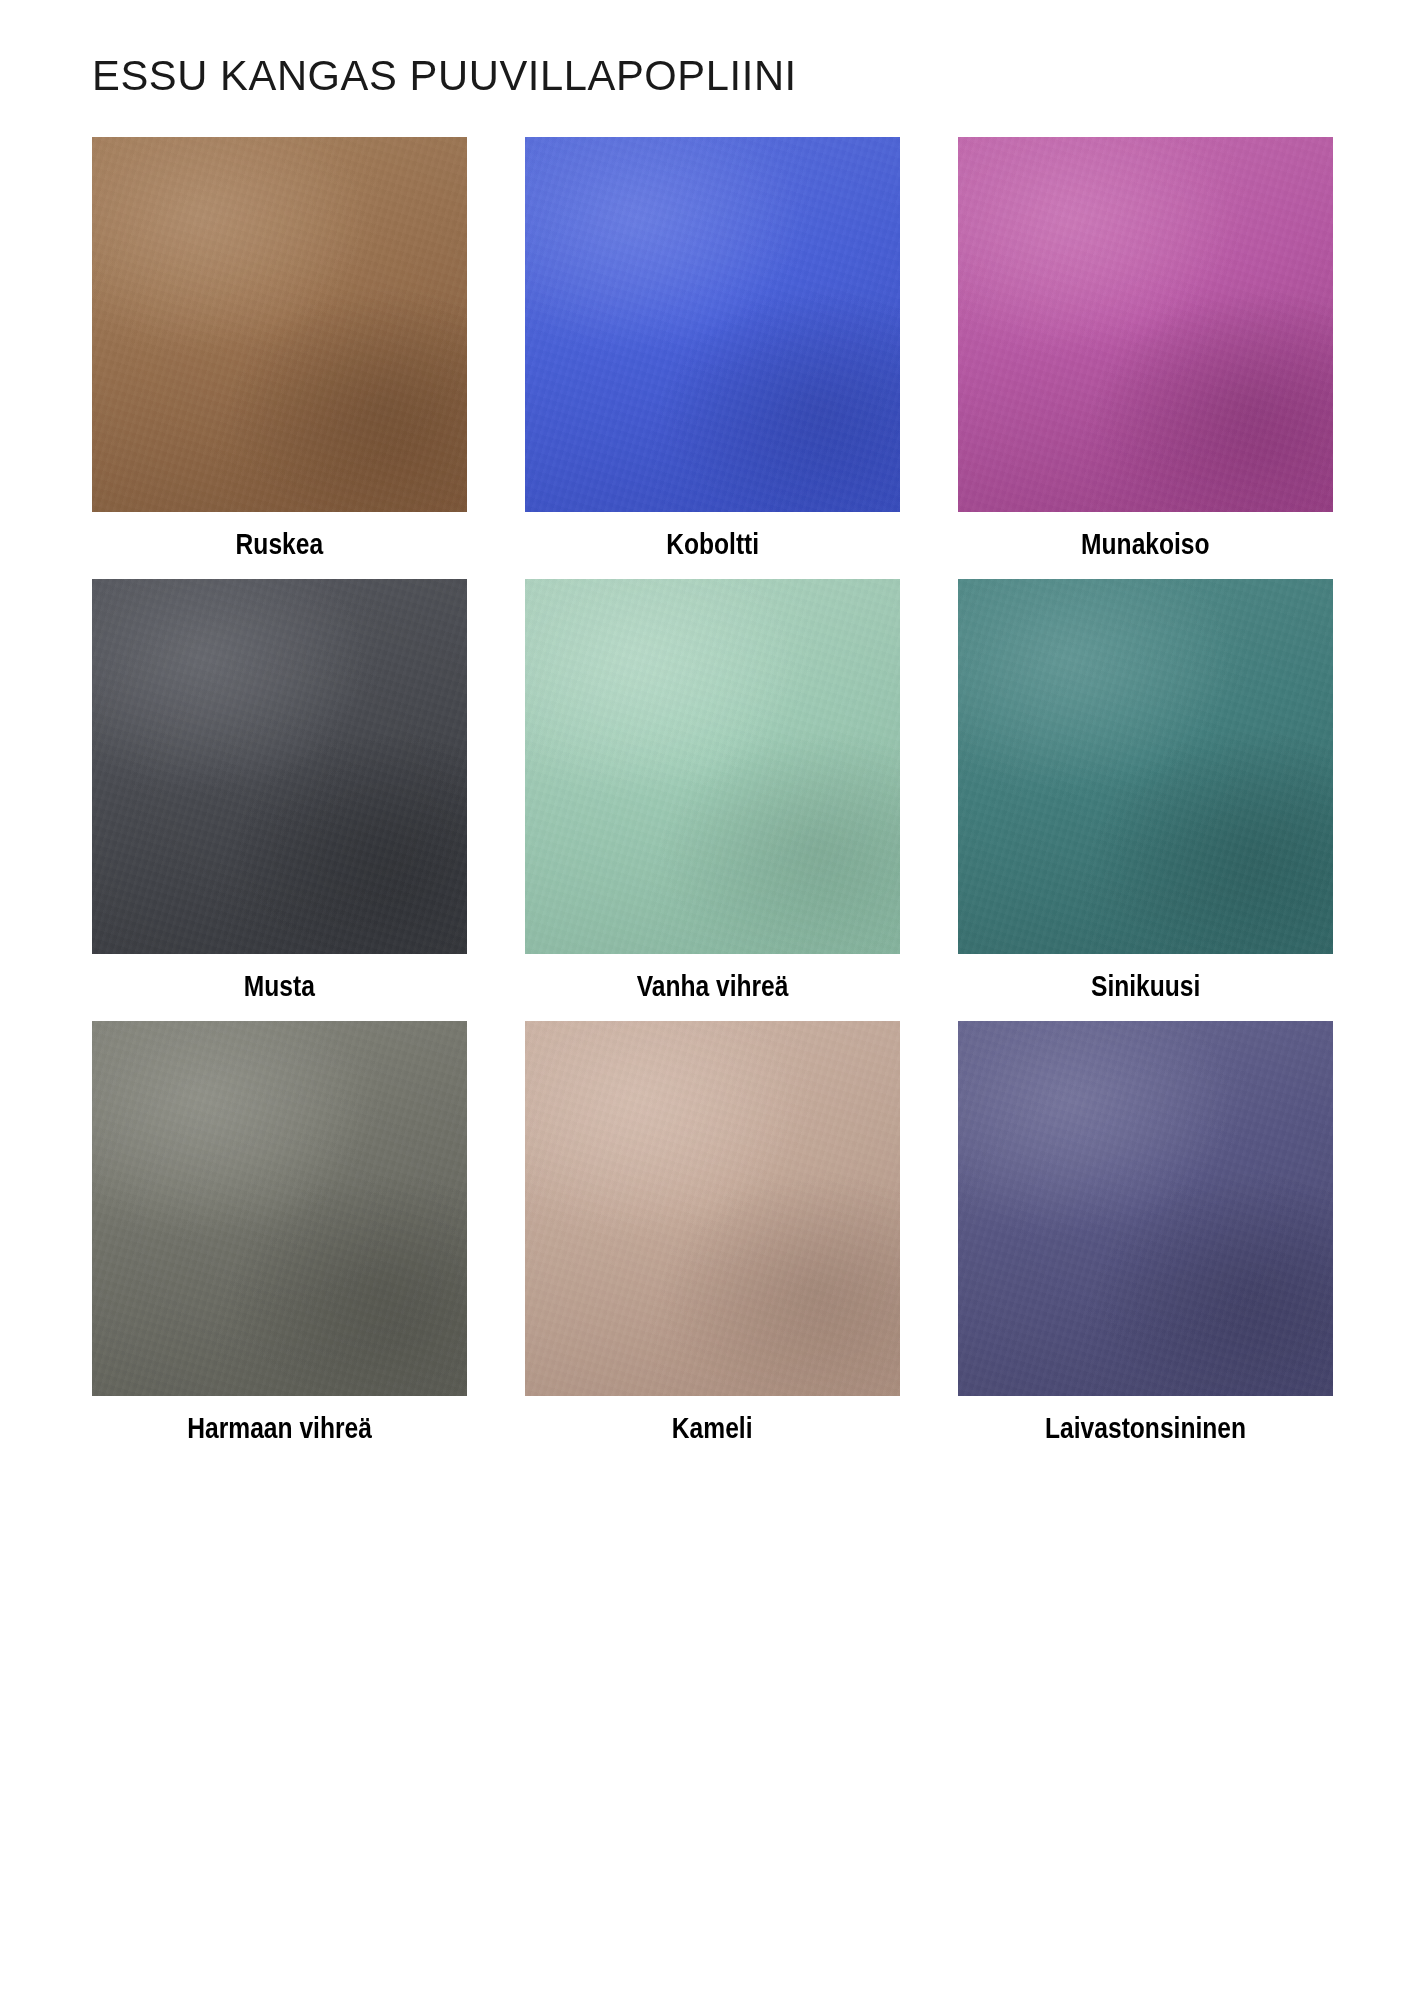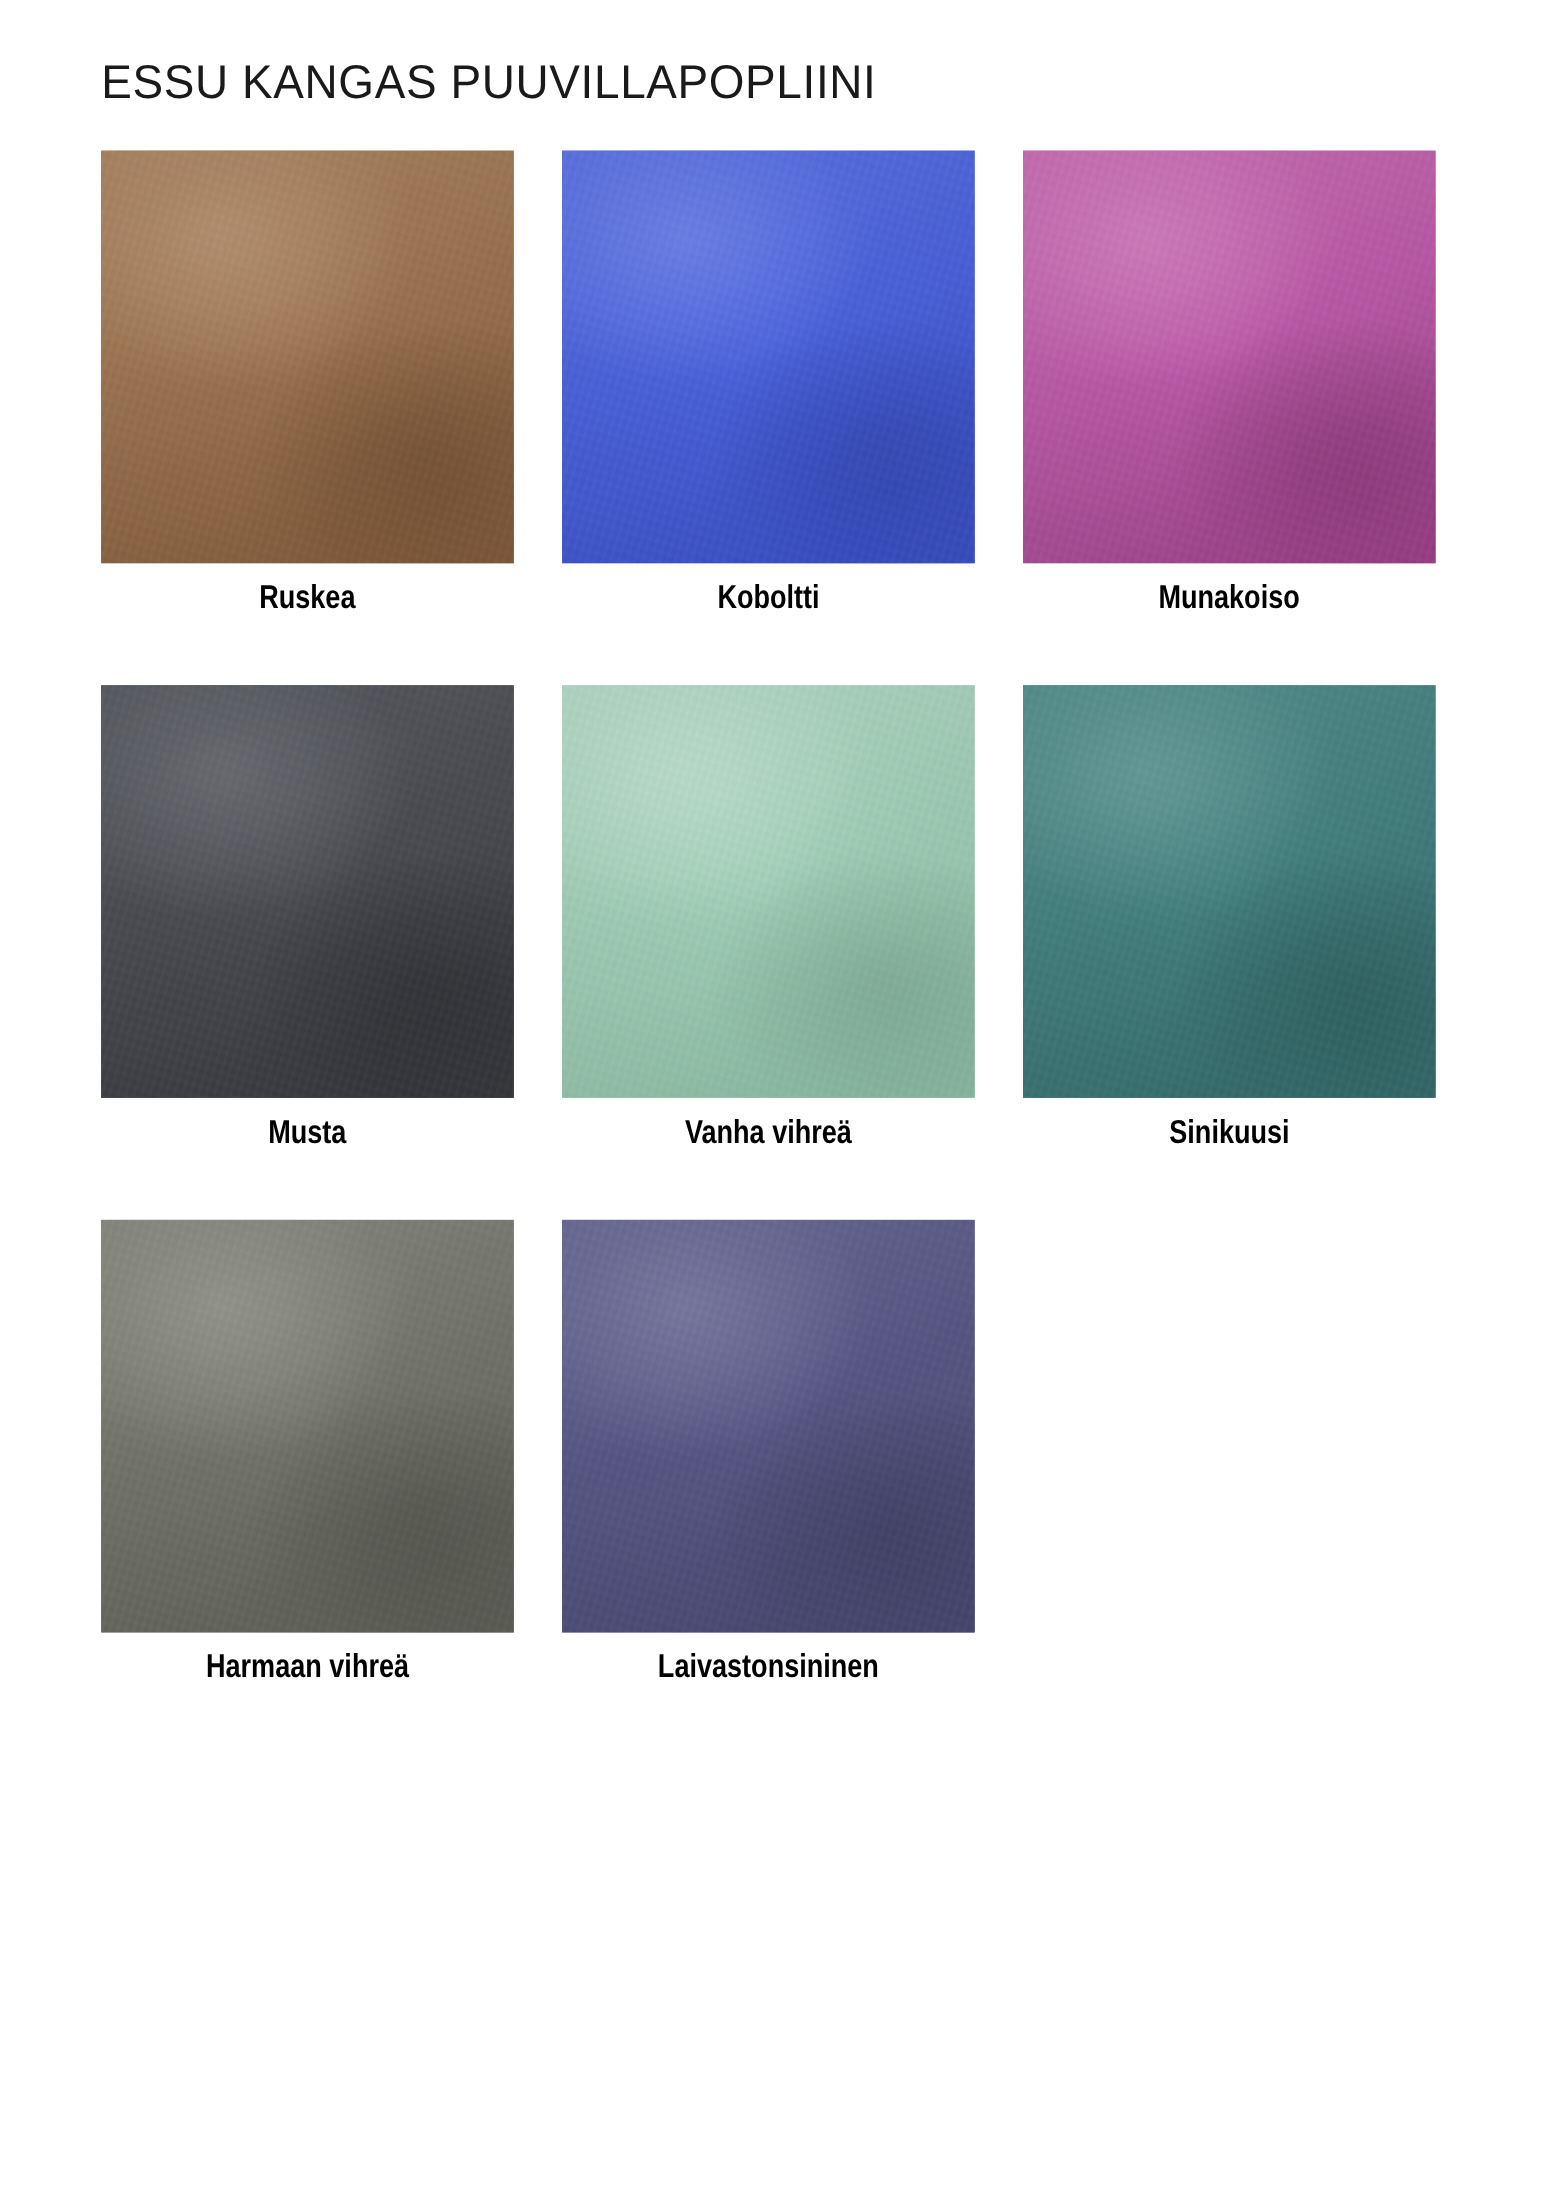--- a/index.html
+++ b/index.html
@@ -49,21 +49,20 @@
   
   .grid {
     position: absolute;
     left: 92px;
     top: 137px;
     width: 1240px;
     display: grid;
     grid-template-columns: repeat(3, 375px);
     column-gap: 58px;
     row-gap: 0px;
-    gap: 44px;
   }
 
   .cell {
     width: 375px;
     display: flex;
     flex-direction: column;
     align-items: center;
   }
 
   .swatch {
@@ -145,18 +144,22 @@
       </div>
       <div class="cell">
         <div class="swatch" style="background-color: rgb(68, 128, 127); background-image: radial-gradient(85% 70% at 28% 18%, rgb(86, 145, 143) 0%, rgba(255, 255, 255, 0) 58%), radial-gradient(80% 70% at 82% 85%, rgb(53, 107, 107) 0%, rgba(0, 0, 0, 0) 62%), linear-gradient(160deg, rgb(86, 145, 143) 0%, rgb(68, 128, 127) 45%, rgb(53, 107, 107) 100%);"></div>
         <div class="label">Sinikuusi</div>
       </div>
       <div class="cell">
         <div class="swatch" style="background-color: rgb(116, 117, 108); background-image: radial-gradient(85% 70% at 28% 18%, rgb(138, 139, 129) 0%, rgba(255, 255, 255, 0) 58%), radial-gradient(80% 70% at 82% 85%, rgb(94, 95, 87) 0%, rgba(0, 0, 0, 0) 62%), linear-gradient(160deg, rgb(138, 139, 129) 0%, rgb(116, 117, 108) 45%, rgb(94, 95, 87) 100%);"></div>
         <div class="label">Harmaan vihreä</div>
       </div>
       <div class="cell">
+        <div class="swatch" style="background-color: rgb(198, 171, 155); background-image: radial-gradient(85% 70% at 28% 18%, rgb(214, 188, 173) 0%, rgba(255, 255, 255, 0) 58%), radial-gradient(80% 70% at 82% 85%, rgb(178, 148, 132) 0%, rgba(0, 0, 0, 0) 62%), linear-gradient(160deg, rgb(214, 188, 173) 0%, rgb(198, 171, 155) 45%, rgb(178, 148, 132) 100%);"></div>
+        <div class="label">Kameli</div>
+      </div>
+      <div class="cell">
         <div class="swatch" style="background-color: rgb(89, 88, 134); background-image: radial-gradient(85% 70% at 28% 18%, rgb(108, 107, 151) 0%, rgba(255, 255, 255, 0) 58%), radial-gradient(80% 70% at 82% 85%, rgb(72, 71, 112) 0%, rgba(0, 0, 0, 0) 62%), linear-gradient(160deg, rgb(108, 107, 151) 0%, rgb(89, 88, 134) 45%, rgb(72, 71, 112) 100%);"></div>
         <div class="label">Laivastonsininen</div>
       </div>
     </div>
 
 </div>
 
 </body></html>

